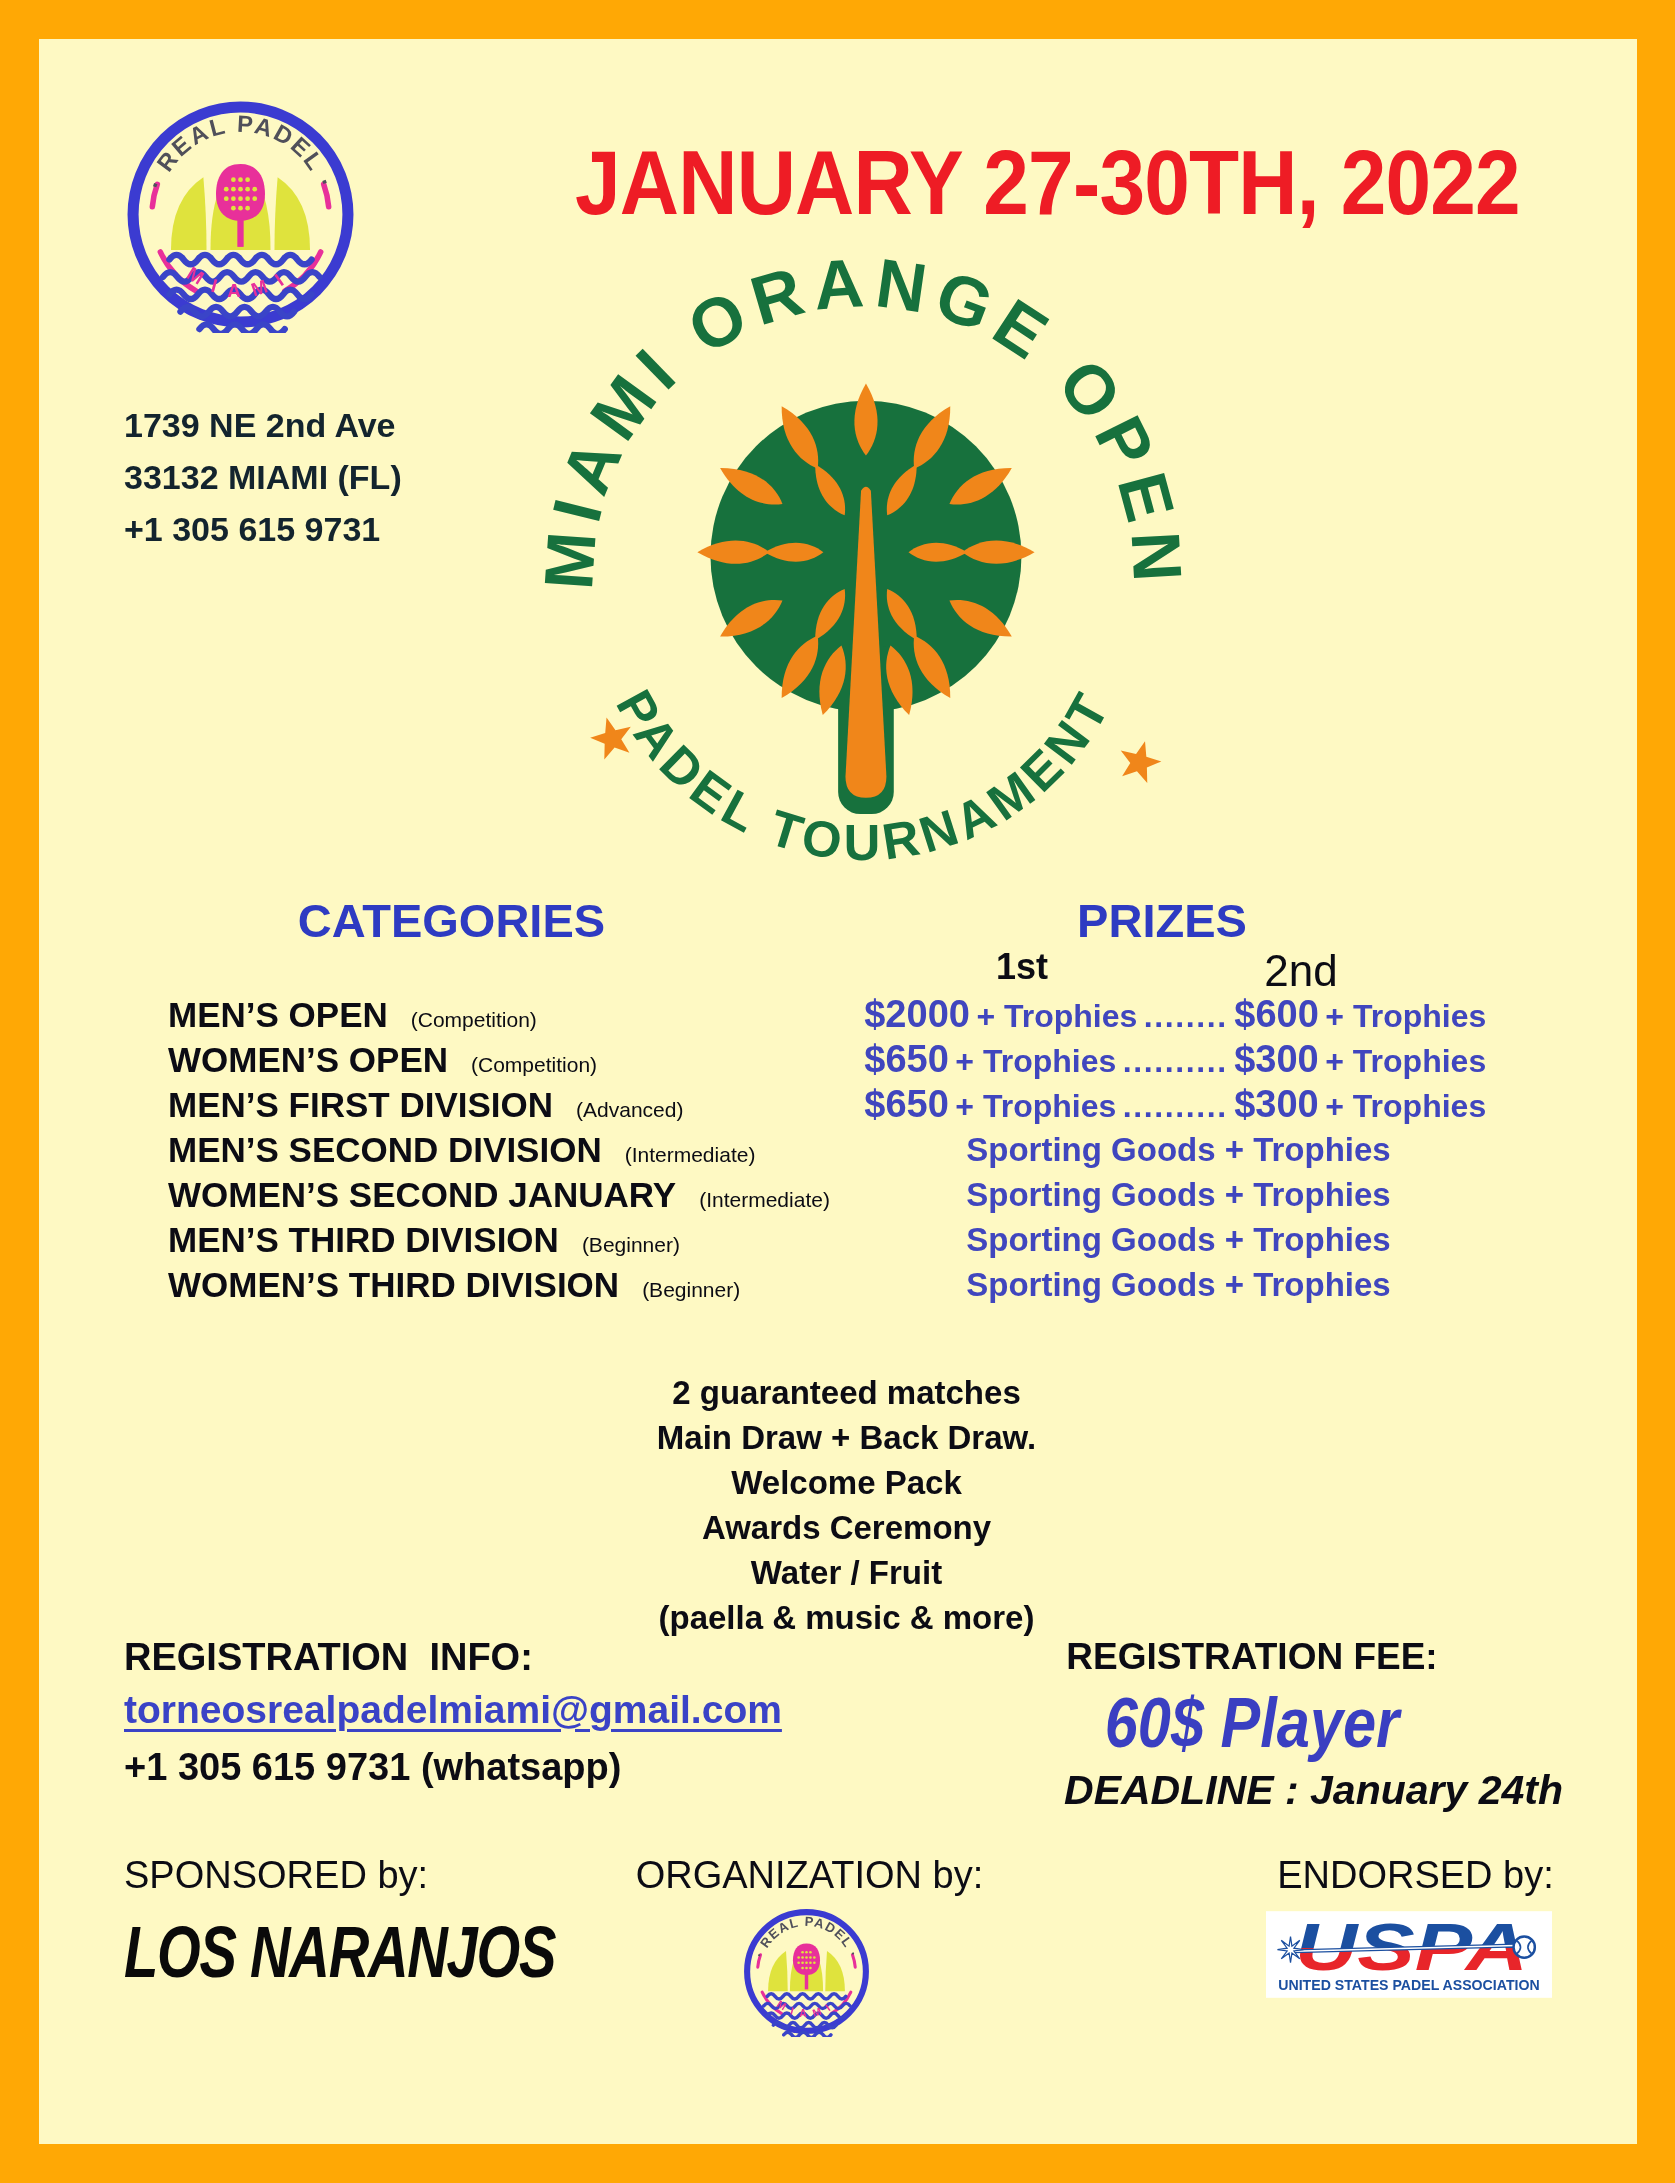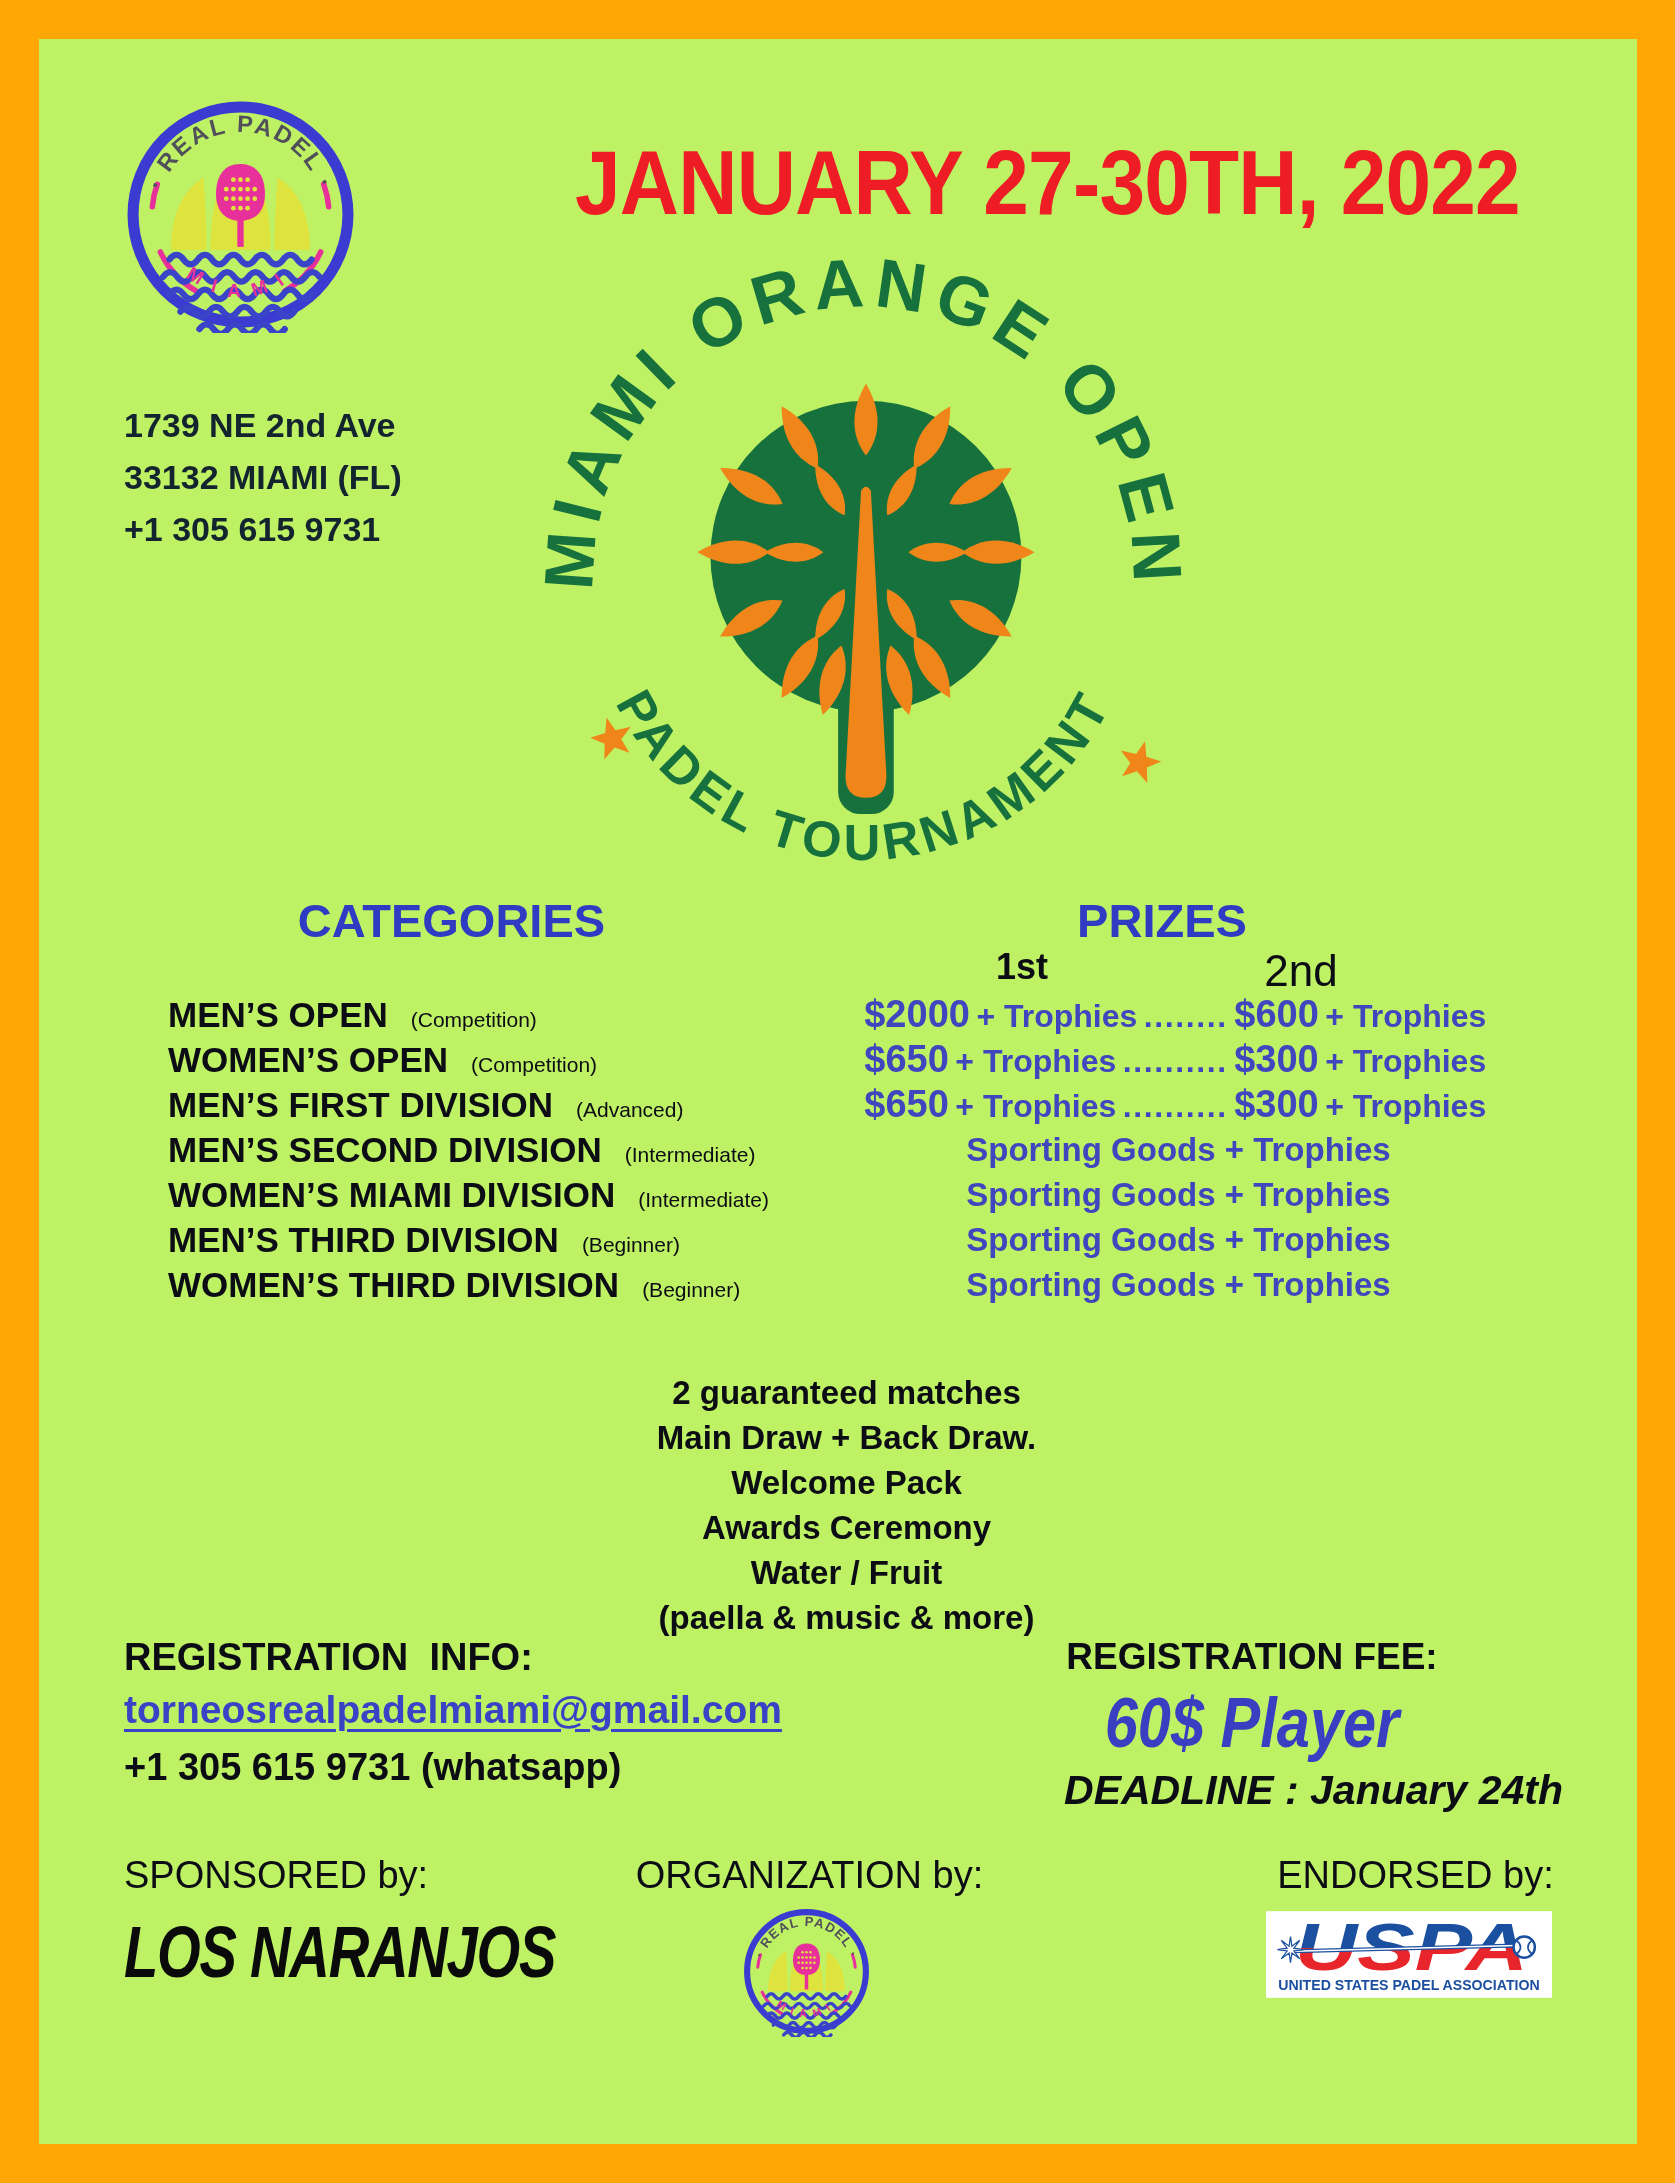--- a/index.html
+++ b/index.html
@@ -1,17 +1,17 @@
 <!DOCTYPE html>
 <html style="font-size:13px"><head>
 <meta charset="utf-8">
 <style>
   html,body{margin:0;padding:0;background:#333;}
   .poster{position:relative;width:1676px;height:2183px;background:#FFA805;font-family:"Liberation Sans",sans-serif;overflow:hidden;}
-  .inner{position:absolute;left:39px;top:39px;right:39px;bottom:39px;background:#bef264;}
+  .inner{position:absolute;left:39px;top:39px;right:39px;bottom:39px;background:#fef9c3;}
   .abs{position:absolute;}
 
   
   .title{left:380px;top:92px;width:1257px;text-align:center;color:#EE1C25;font-size:82px;font-weight:800;letter-spacing:-0.8px;transform:scaleY(1.1);transform-origin:center top;white-space:nowrap;}
 
   
   .address{left:85px;top:360px;color:#13242E;font-size:34px;font-weight:700;line-height:52px;}
 
   
   .cat-heading{left:85px;top:854px;width:655px;text-align:center;color:#2E3BC2;font-size:47px;font-weight:800;letter-spacing:0;}
@@ -178,21 +178,21 @@
     <div class="abs cat-heading">CATEGORIES</div>
     <div class="abs prz-heading">PRIZES</div>
     <div class="abs col-1st">1st</div>
     <div class="abs col-2nd">2nd</div>
 
     <div class="abs cat-list">
       <div class="cat-row"><span class="cat-name">MEN’S OPEN</span><span class="cat-level">(Competition)</span></div>
       <div class="cat-row"><span class="cat-name">WOMEN’S OPEN</span><span class="cat-level">(Competition)</span></div>
       <div class="cat-row"><span class="cat-name">MEN’S FIRST DIVISION</span><span class="cat-level">(Advanced)</span></div>
       <div class="cat-row"><span class="cat-name">MEN’S SECOND DIVISION</span><span class="cat-level">(Intermediate)</span></div>
-      <div class="cat-row"><span class="cat-name">WOMEN’S MIAMI DIVISION</span><span class="cat-level">(Intermediate)</span></div>
+      <div class="cat-row"><span class="cat-name">WOMEN’S SECOND JANUARY</span><span class="cat-level">(Intermediate)</span></div>
       <div class="cat-row"><span class="cat-name">MEN’S THIRD DIVISION</span><span class="cat-level">(Beginner)</span></div>
       <div class="cat-row"><span class="cat-name">WOMEN’S THIRD DIVISION</span><span class="cat-level">(Beginner)</span></div>
     </div>
 
     <div class="abs prz-list">
       <div class="prz-row"><span class="prz-amt">$2000</span><span class="prz-lbl">+ Trophies</span><span class="prz-dots">........</span><span class="prz-amt">$600</span><span class="prz-lbl">+ Trophies</span></div>
       <div class="prz-row"><span class="prz-amt">$650</span><span class="prz-lbl">+ Trophies</span><span class="prz-dots">..........</span><span class="prz-amt">$300</span><span class="prz-lbl">+ Trophies</span></div>
       <div class="prz-row"><span class="prz-amt">$650</span><span class="prz-lbl">+ Trophies</span><span class="prz-dots">..........</span><span class="prz-amt">$300</span><span class="prz-lbl">+ Trophies</span></div>
       <div class="prz-row"><span class="prz-goods">Sporting Goods + Trophies</span></div>
       <div class="prz-row"><span class="prz-goods">Sporting Goods + Trophies</span></div>

